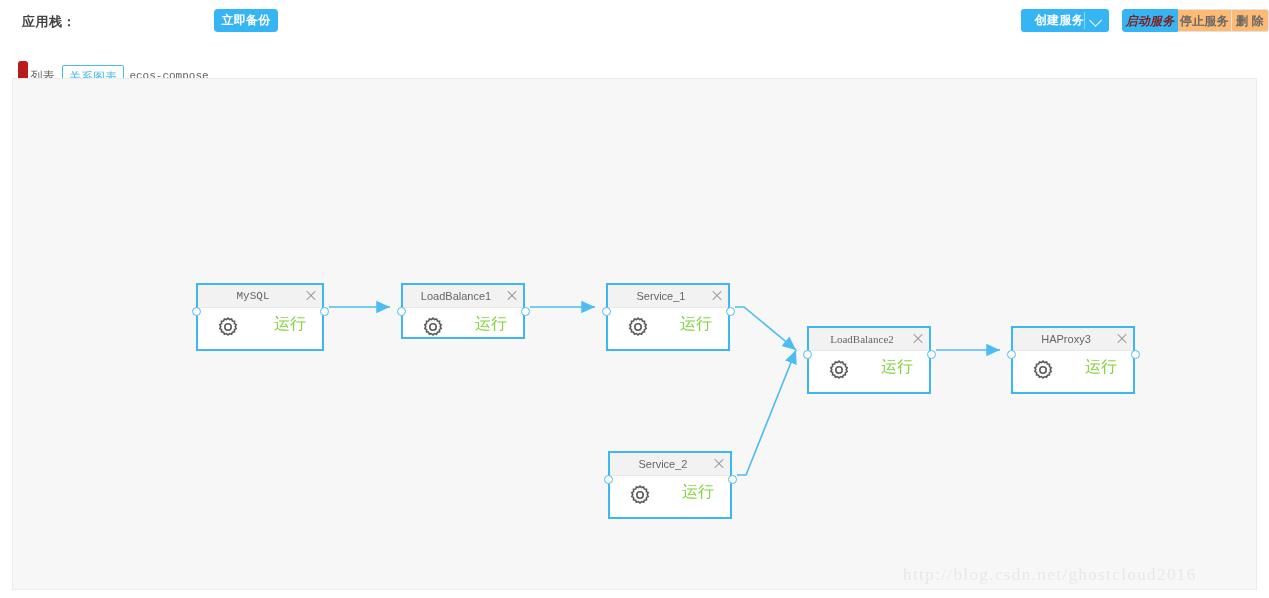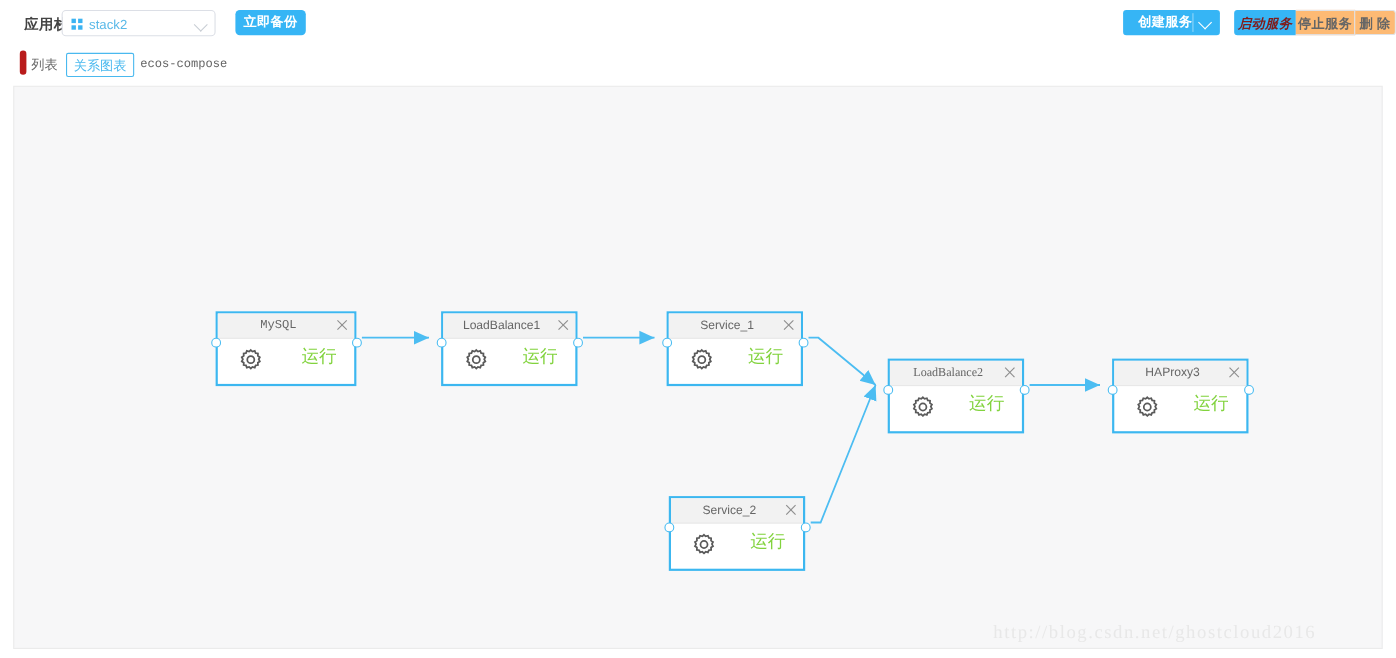--- a/index.html
+++ b/index.html
@@ -153,23 +153,23 @@
     font-weight: bold;
     font-style: italic;
   }
   .gbtn.g0 { left: 0;  width: 56px; border-radius: 3px 0 0 3px; }
   .gbtn.g1 { left: 56px; width: 54px; border-left: none; }
   .gbtn.g2 { left: 110px; width: 37px; border-left: none; border-radius: 0 3px 3px 0; text-align: center; }
 
   
   .tabs {
     position: absolute;
-    left: 18px; top: 46px;
+    left: 18px; top: 61px;
     height: 22px;
-    border: 3px solid #b91c1c;
+    border: 5px solid #b91c1c;
     border-radius: 3px;
     background: #fff;
     box-sizing: border-box;
   }
   .tab {
     position: absolute;
     top: -1px;
     height: 22px;
     line-height: 22px;
     text-align: center;
@@ -276,30 +276,20 @@
     white-space: nowrap;
   }
 </style>
 </head>
 <body>
 
 <div class="topbar">
 
   <div class="stack-label">应用栈：</div>
 
-  <div class="stack-select">
-    <span class="grid-icon">
-        <i></i>
-        <i></i>
-        <i></i>
-        <i></i>
-      </span>
-    <span class="stack-value">stack2</span>
-    <span class="chev"></span>
-  </div>
 
   <div class="btn-backup">立即备份</div>
 
   <div class="btn-create">
     <span class="lbl">创建服务</span>
     <span class="sep"></span>
     <span class="dd"></span>
   </div>
 
   <div class="btn-group">
@@ -339,21 +329,21 @@
               <g fill="none" stroke="#5a5a5a" stroke-width="1.6">
                 <circle cx="12" cy="12" r="3.2"></circle>
                 <path d="M12 3.2 13.5 4.6 15.6 4 16.4 6 18.5 6.3 18.4 8.5 20.2 9.7 19.2 11.6 20.2 13.5 18.4 14.7 18.5 16.9 16.4 17.2 15.6 19.2 13.5 18.6 12 20 10.5 18.6 8.4 19.2 7.6 17.2 5.5 16.9 5.6 14.7 3.8 13.5 4.8 11.6 3.8 9.7 5.6 8.5 5.5 6.3 7.6 6 8.4 4 10.5 4.6 Z"></path>
               </g>
             </svg></span>
           <span class="node-status">运行</span>
         </div>
         <span class="port left"></span>
         <span class="port right"></span>
       </div>
-      <div class="node" style="left: 388px; top: 204px; width: 124px; height: 68px;">
+      <div class="node" style="left: 388px; top: 204px; width: 124px; height: 56px;">
         <div class="node-head">
           <div class="node-title">LoadBalance1</div>
           <div class="node-close"></div>
         </div>
         <div class="node-body">
           <span class="gear"><svg viewBox="0 0 24 24" width="24" height="24">
               <g fill="none" stroke="#5a5a5a" stroke-width="1.6">
                 <circle cx="12" cy="12" r="3.2"></circle>
                 <path d="M12 3.2 13.5 4.6 15.6 4 16.4 6 18.5 6.3 18.4 8.5 20.2 9.7 19.2 11.6 20.2 13.5 18.4 14.7 18.5 16.9 16.4 17.2 15.6 19.2 13.5 18.6 12 20 10.5 18.6 8.4 19.2 7.6 17.2 5.5 16.9 5.6 14.7 3.8 13.5 4.8 11.6 3.8 9.7 5.6 8.5 5.5 6.3 7.6 6 8.4 4 10.5 4.6 Z"></path>
               </g>

